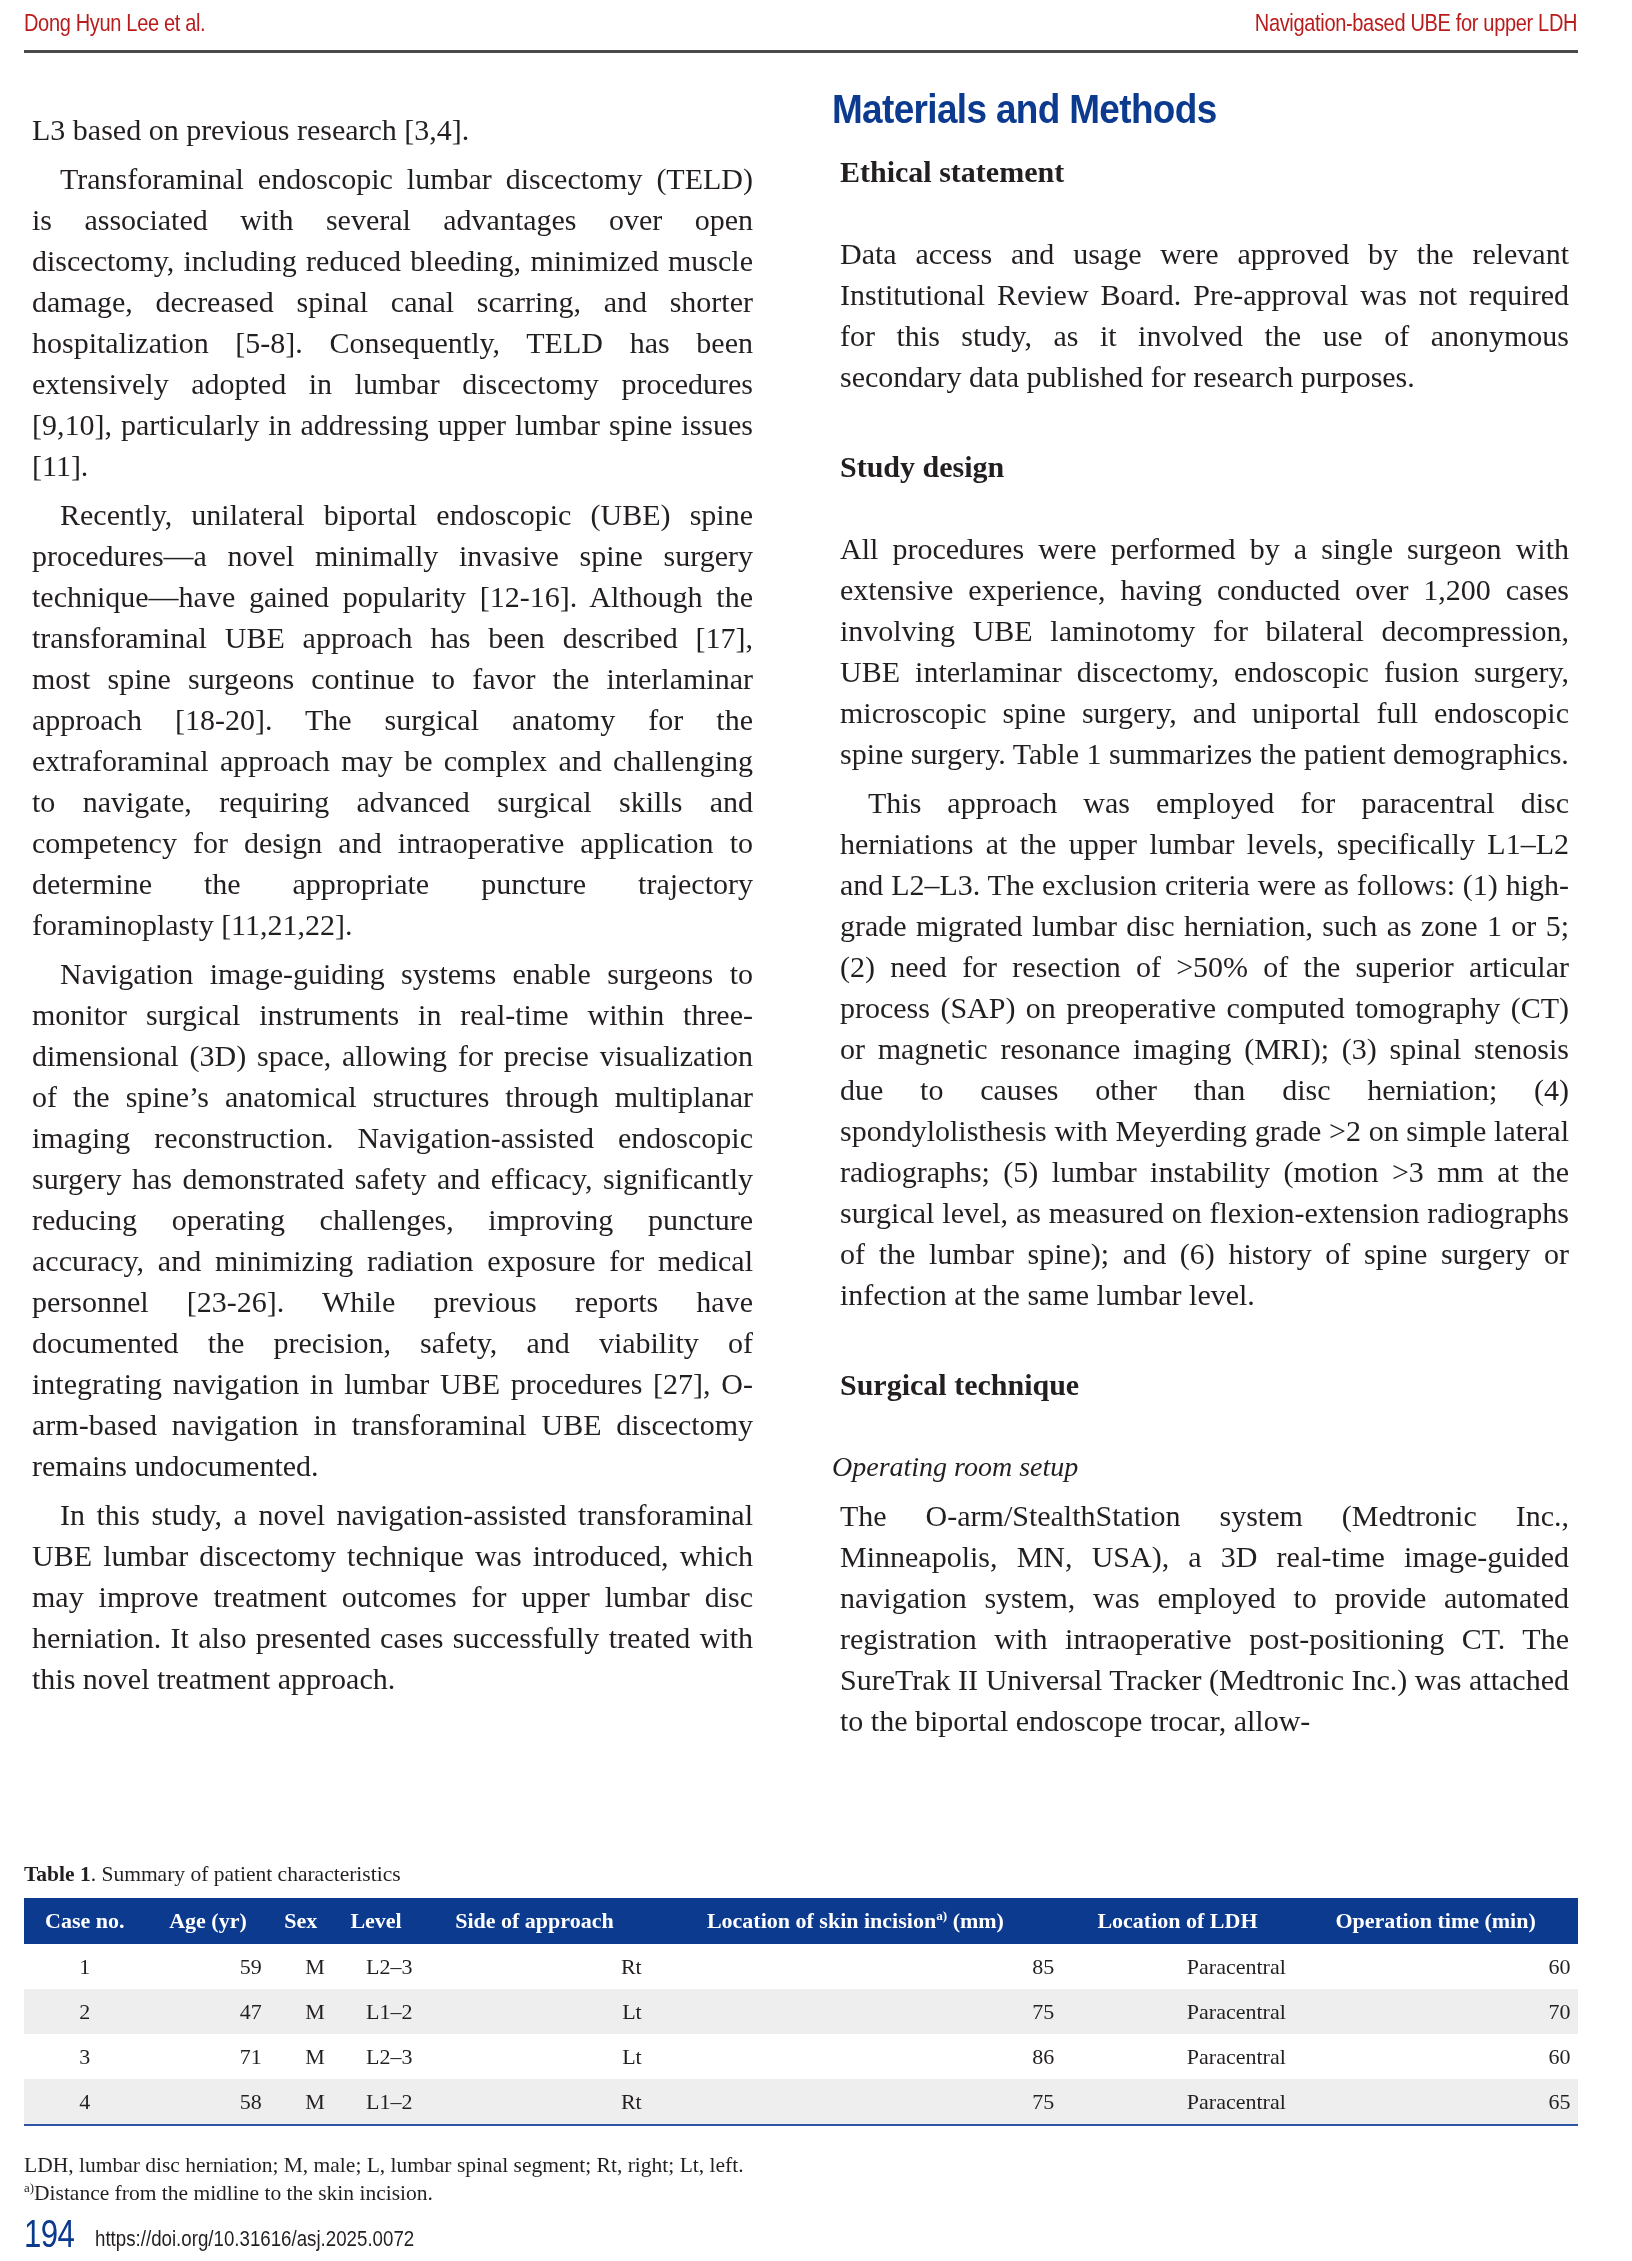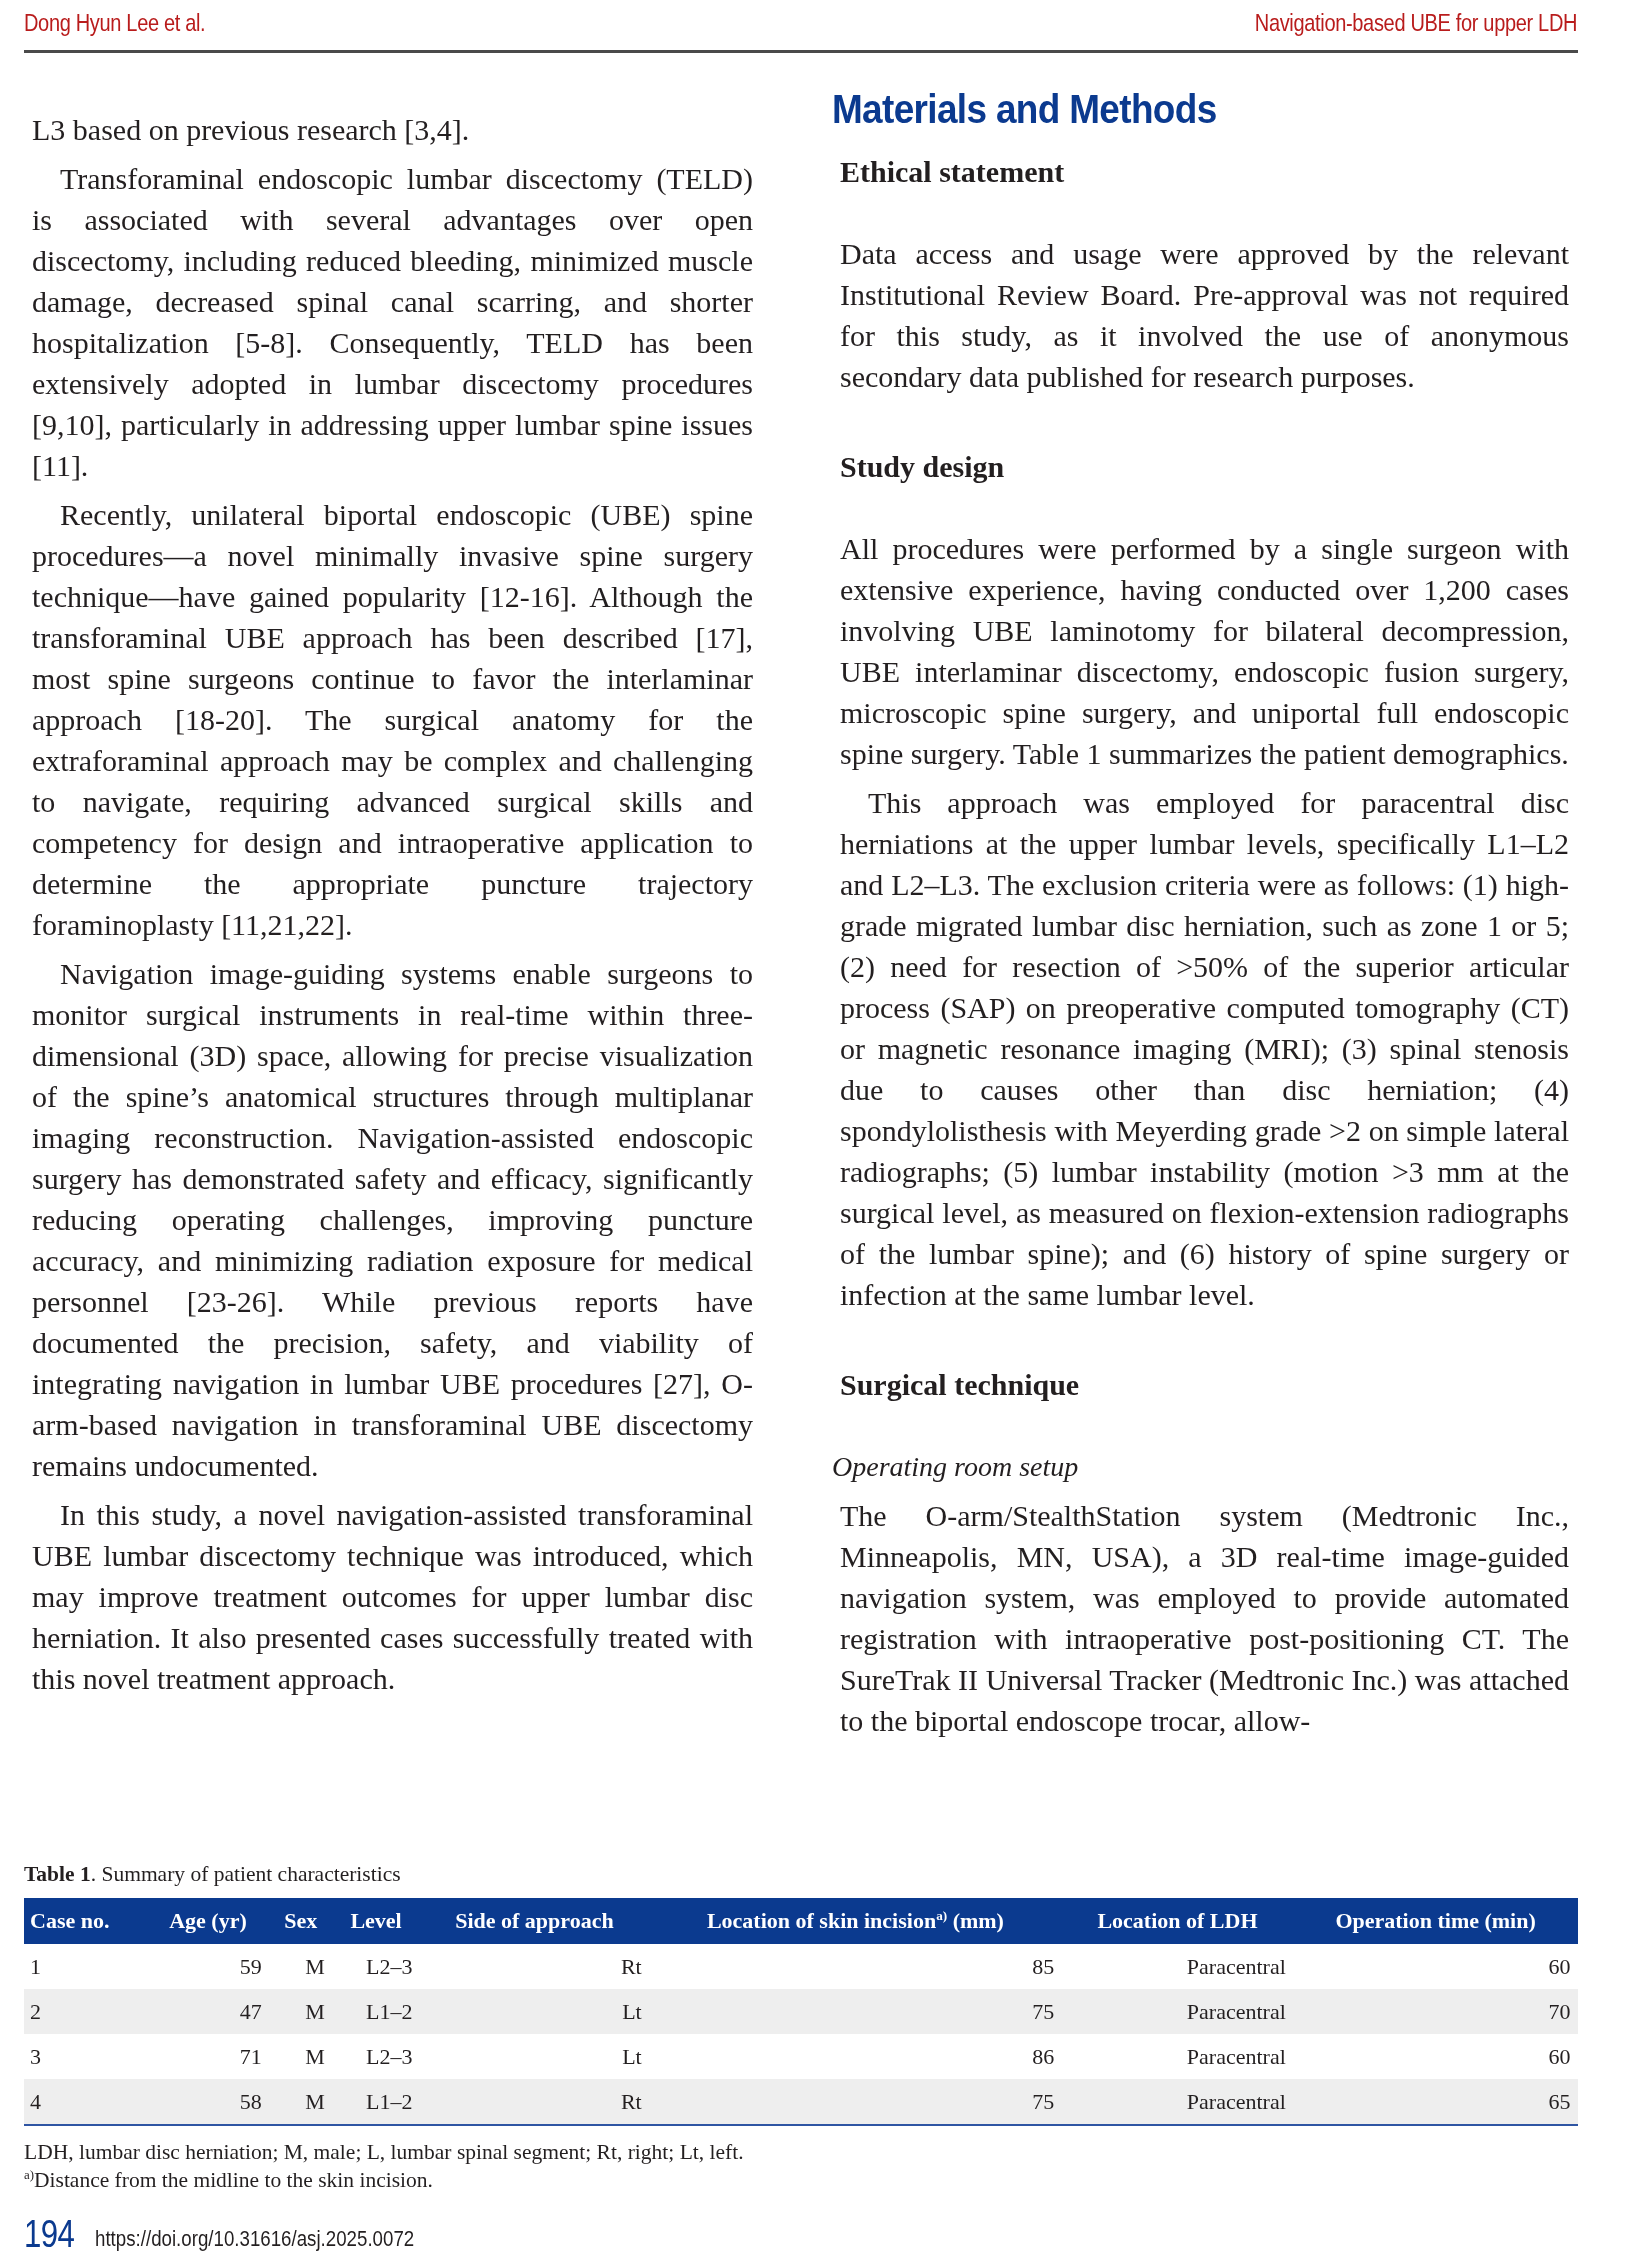--- a/index.html
+++ b/index.html
@@ -18,26 +18,26 @@
   .subhead { font-weight: bold; font-size: 30px; line-height: 41px; margin: 0 0 41px 8px; }
   .subsubhead { font-style: italic; font-size: 28px; line-height: 41px; margin: 0; }
   .gap { height: 41px; }
 
   .table-block { position: absolute; left: 24px; width: 1554px; top: 1861px; font-family: "Liberation Serif", serif; }
   .table-caption { font-size: 21.5px; line-height: 27px; margin-bottom: 10.4px; }
   .table-caption b { font-weight: bold; }
   table { width: 100%; border-collapse: collapse; font-size: 22px; }
   thead tr { background: #0b3a8f; color: #ffffff; }
   th { font-weight: bold; height: 46px; padding: 0 7.4px; text-align: center; white-space: nowrap; }
-  th:first-child, td:first-child { text-align: left; padding-left: 6px; }
+  th:first-child, td:first-child { text-align: center; padding-left: 6px; }
   td { height: 45px; padding: 0 7.4px; text-align: right; }
   tbody tr.alt { background: #eeeeee; }
   tbody tr:last-child { border-bottom: 2.2px solid #2e55a3; }
   sup { font-size: 60%; line-height: 0; }
-  .footnotes { font-size: 21.5px; line-height: 28px; margin-top: 12px; }
+  .footnotes { font-size: 21.5px; line-height: 28px; margin-top: 25px; }
 
   .footer { position: absolute; left: 24px; top: 2213px; height: 44px; }
   .page-number { font-family: "Liberation Sans", sans-serif; font-size: 38px; color: #0b3a8f; display: inline-block; transform: scaleX(0.82); transform-origin: left center; letter-spacing: -0.7px; }
   .doi { font-family: "Liberation Sans", sans-serif; font-size: 22px; color: #231f20; position: absolute; left: 71px; top: 13.3px; transform: scaleX(0.85); transform-origin: left center; white-space: nowrap; }
 </style>
 </head>
 <body>
 
 <div class="running-head">
   <span class="left">Dong Hyun Lee et al.</span>

